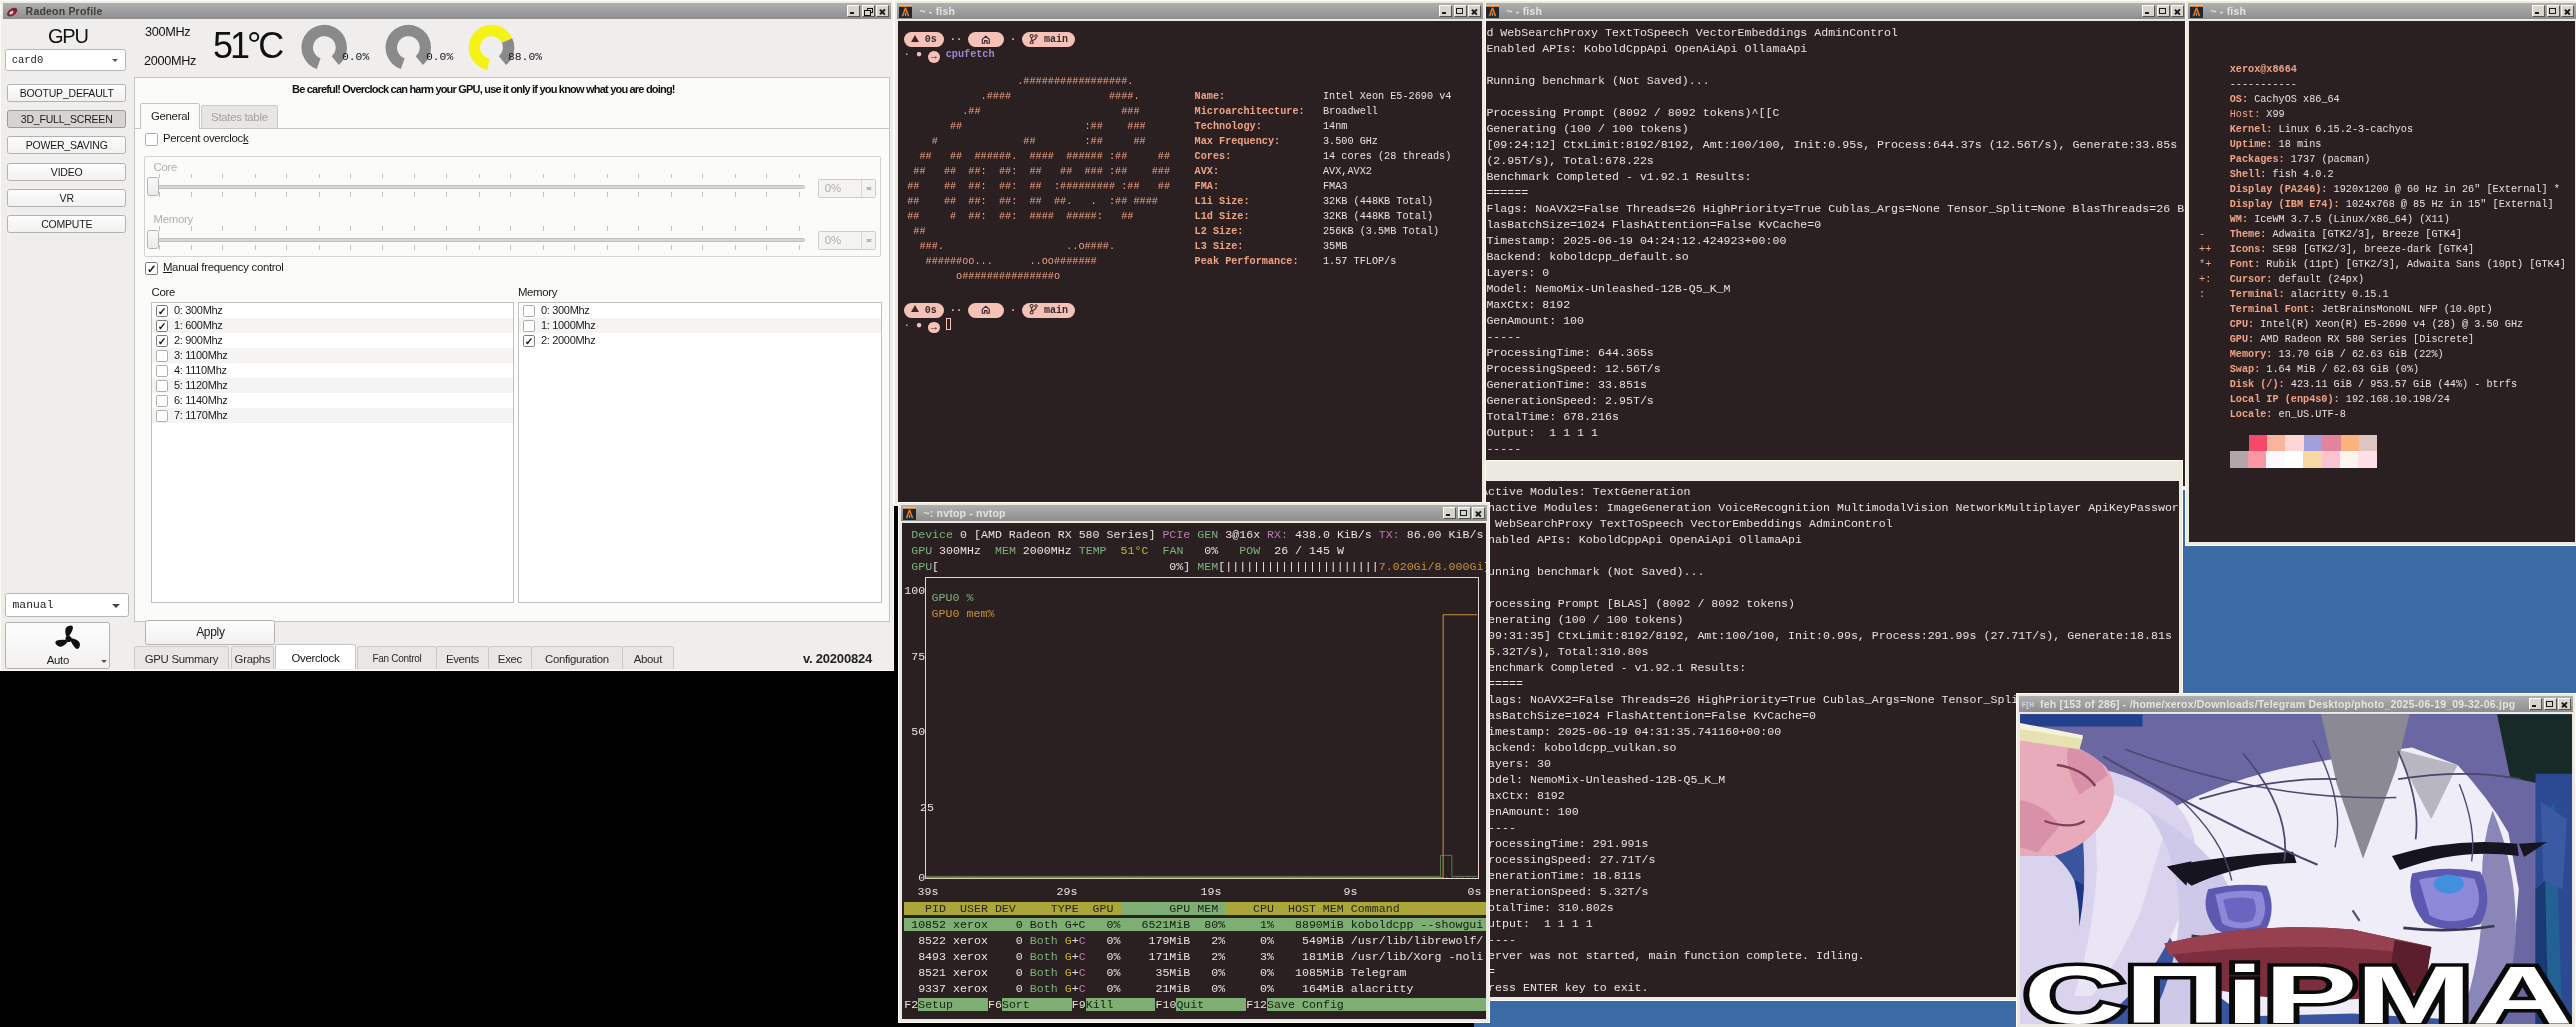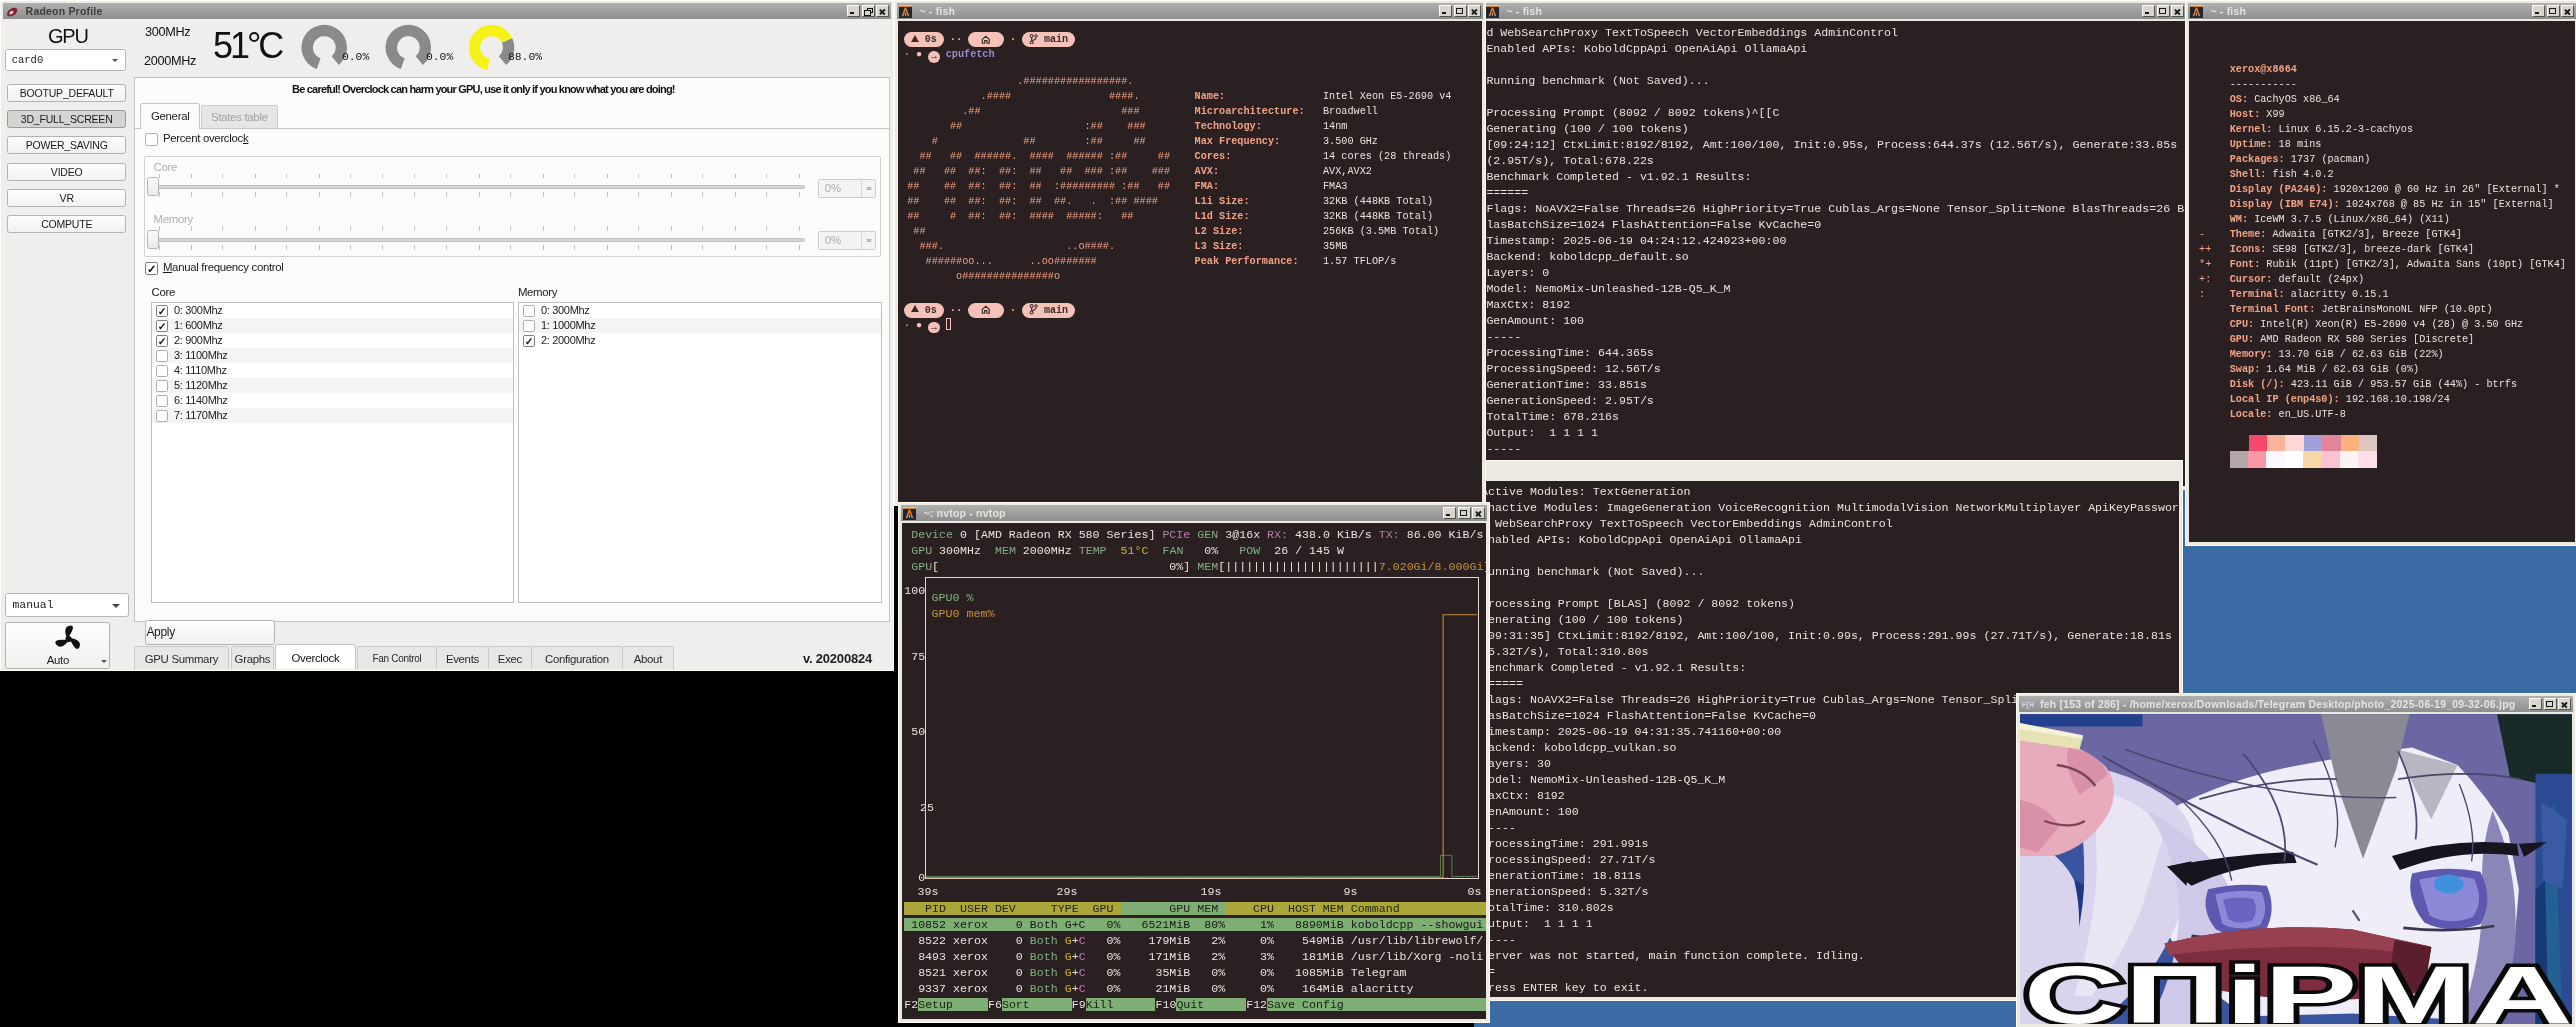--- a/index.html
+++ b/index.html
@@ -265,21 +265,21 @@
         <span class="wb mx">
           <i></i>
         </span>
         <span class="wb cl"></span>
       </span>
     </div>
     <div class="content">
       <pre class="abs" style="left:10.5px;top:41px"><span class="sal">     </span><span class="sal" style="font-weight:bold">xerox@x8664</span>
 <span class="sal">     </span><span class="wht">-----------</span>
 <span class="sal">     </span><span class="sal" style="font-weight:bold">OS: </span><span class="wht">CachyOS x86_64</span>
-<span class="sal">     </span><span class="sal" style="font-weight:bold">Host: </span><span class="wht">X99</span>
+<span class="sal">     </span><span class="sal" style="font-weight:normal">Host: </span><span class="wht">X99</span>
 <span class="sal">     </span><span class="sal" style="font-weight:bold">Kernel: </span><span class="wht">Linux 6.15.2-3-cachyos</span>
 <span class="sal">     </span><span class="sal" style="font-weight:bold">Uptime: </span><span class="wht">18 mins</span>
 <span class="sal">     </span><span class="sal" style="font-weight:bold">Packages: </span><span class="wht">1737 (pacman)</span>
 <span class="sal">     </span><span class="sal" style="font-weight:bold">Shell: </span><span class="wht">fish 4.0.2</span>
 <span class="sal">     </span><span class="sal" style="font-weight:bold">Display (PA246): </span><span class="wht">1920x1200 @ 60 Hz in 26" [External] *</span>
 <span class="sal">     </span><span class="sal" style="font-weight:bold">Display (IBM E74): </span><span class="wht">1024x768 @ 85 Hz in 15" [External]</span>
 <span class="sal">     </span><span class="sal" style="font-weight:bold">WM: </span><span class="wht">IceWM 3.7.5 (Linux/x86_64) (X11)</span>
 <span class="sal">-    </span><span class="sal" style="font-weight:bold">Theme: </span><span class="wht">Adwaita [GTK2/3], Breeze [GTK4]</span>
 <span class="sal">++   </span><span class="sal" style="font-weight:bold">Icons: </span><span class="wht">SE98 [GTK2/3], breeze-dark [GTK4]</span>
 <span class="sal">*+   </span><span class="sal" style="font-weight:bold">Font: </span><span class="wht">Rubik (11pt) [GTK2/3], Adwaita Sans (10pt) [GTK4]</span>
@@ -610,21 +610,21 @@
           </div>
           <div style="position:relative;height:15px;background:#f5f4f3;font-size:11px;letter-spacing:-0.3px;color:#1a1a1a">
             <span style="position:absolute;left:4.4px;top:1.8px;width:11.4px;height:11.4px;background:#fff;border:0.9px solid #b0aeac;border-radius:1.8px;font-weight:bold;font-size:10.5px;line-height:10.5px;text-align:center"></span>
             <span style="position:absolute;left:22px;top:0.9px">1: 1000Mhz</span>
           </div>
           <div style="position:relative;height:15px;background:#fff;font-size:11px;letter-spacing:-0.3px;color:#1a1a1a">
             <span style="position:absolute;left:4.4px;top:1.8px;width:11.4px;height:11.4px;background:#fff;border:0.9px solid #807e7c;border-radius:1.8px;font-weight:bold;font-size:10.5px;line-height:10.5px;text-align:center">✓</span>
             <span style="position:absolute;left:22px;top:0.9px">2: 2000Mhz</span>
           </div>
         </div>
-        <div class="abs" style="left:10.5px;top:542px;width:130px;height:24.5px;border:0.9px solid #b4b2b0;border-radius:2.6px;background:linear-gradient(#fdfdfd,#f2f1f0);line-height:23px;font-size:12px;letter-spacing:-0.3px;color:#1a1a1a">Apply</div>
+        <div class="abs" style="left:10.5px;top:542px;width:130px;height:24.5px;border:0.9px solid #b4b2b0;border-radius:2.6px;background:linear-gradient(#fdfdfd,#f2f1f0);text-align:center;line-height:23px;font-size:12px;letter-spacing:-0.3px;color:#1a1a1a">Apply</div>
       </div>
       <div class="abs" style="left:132px;top:627px;width:95px;height:26px;background:#e9e7e5;border:0.9px solid #cccac8;border-bottom:none;border-radius:2.6px 2.6px 0 0;text-align:center;line-height:24px;font-size:11.4px;letter-spacing:-0.3px;color:#2a2a2a">GPU Summary</div>
       <div class="abs" style="left:229px;top:627px;width:43px;height:26px;background:#e9e7e5;border:0.9px solid #cccac8;border-bottom:none;border-radius:2.6px 2.6px 0 0;text-align:center;line-height:24px;font-size:11.4px;letter-spacing:-0.3px;color:#2a2a2a">Graphs</div>
       <div class="abs" style="left:273px;top:625px;width:81px;height:29px;background:#fff;border:0.9px solid #c6c4c2;border-bottom:none;border-radius:2.6px 2.6px 0 0;text-align:center;line-height:27px;font-size:11.4px;letter-spacing:-0.3px;color:#111;z-index:2">Overclock</div>
       <div class="abs" style="left:355px;top:627px;width:80px;height:26px;background:#e9e7e5;border:0.9px solid #cccac8;border-bottom:none;border-radius:2.6px 2.6px 0 0;text-align:center;line-height:24px;font-size:10px;letter-spacing:-0.3px;color:#2a2a2a">Fan Control</div>
       <div class="abs" style="left:434px;top:627px;width:53px;height:26px;background:#e9e7e5;border:0.9px solid #cccac8;border-bottom:none;border-radius:2.6px 2.6px 0 0;text-align:center;line-height:24px;font-size:11.4px;letter-spacing:-0.3px;color:#2a2a2a">Events</div>
       <div class="abs" style="left:486px;top:627px;width:44px;height:26px;background:#e9e7e5;border:0.9px solid #cccac8;border-bottom:none;border-radius:2.6px 2.6px 0 0;text-align:center;line-height:24px;font-size:11.4px;letter-spacing:-0.3px;color:#2a2a2a">Exec</div>
       <div class="abs" style="left:529px;top:627px;width:92px;height:26px;background:#e9e7e5;border:0.9px solid #cccac8;border-bottom:none;border-radius:2.6px 2.6px 0 0;text-align:center;line-height:24px;font-size:11.4px;letter-spacing:-0.3px;color:#2a2a2a">Configuration</div>
       <div class="abs" style="left:620px;top:627px;width:52px;height:26px;background:#e9e7e5;border:0.9px solid #cccac8;border-bottom:none;border-radius:2.6px 2.6px 0 0;text-align:center;line-height:24px;font-size:11.4px;letter-spacing:-0.3px;color:#2a2a2a">About</div>
       <div class="abs" style="left:801px;top:632px;font-size:13px;font-weight:bold;letter-spacing:-0.2px;color:#222">v. 20200824</div>

